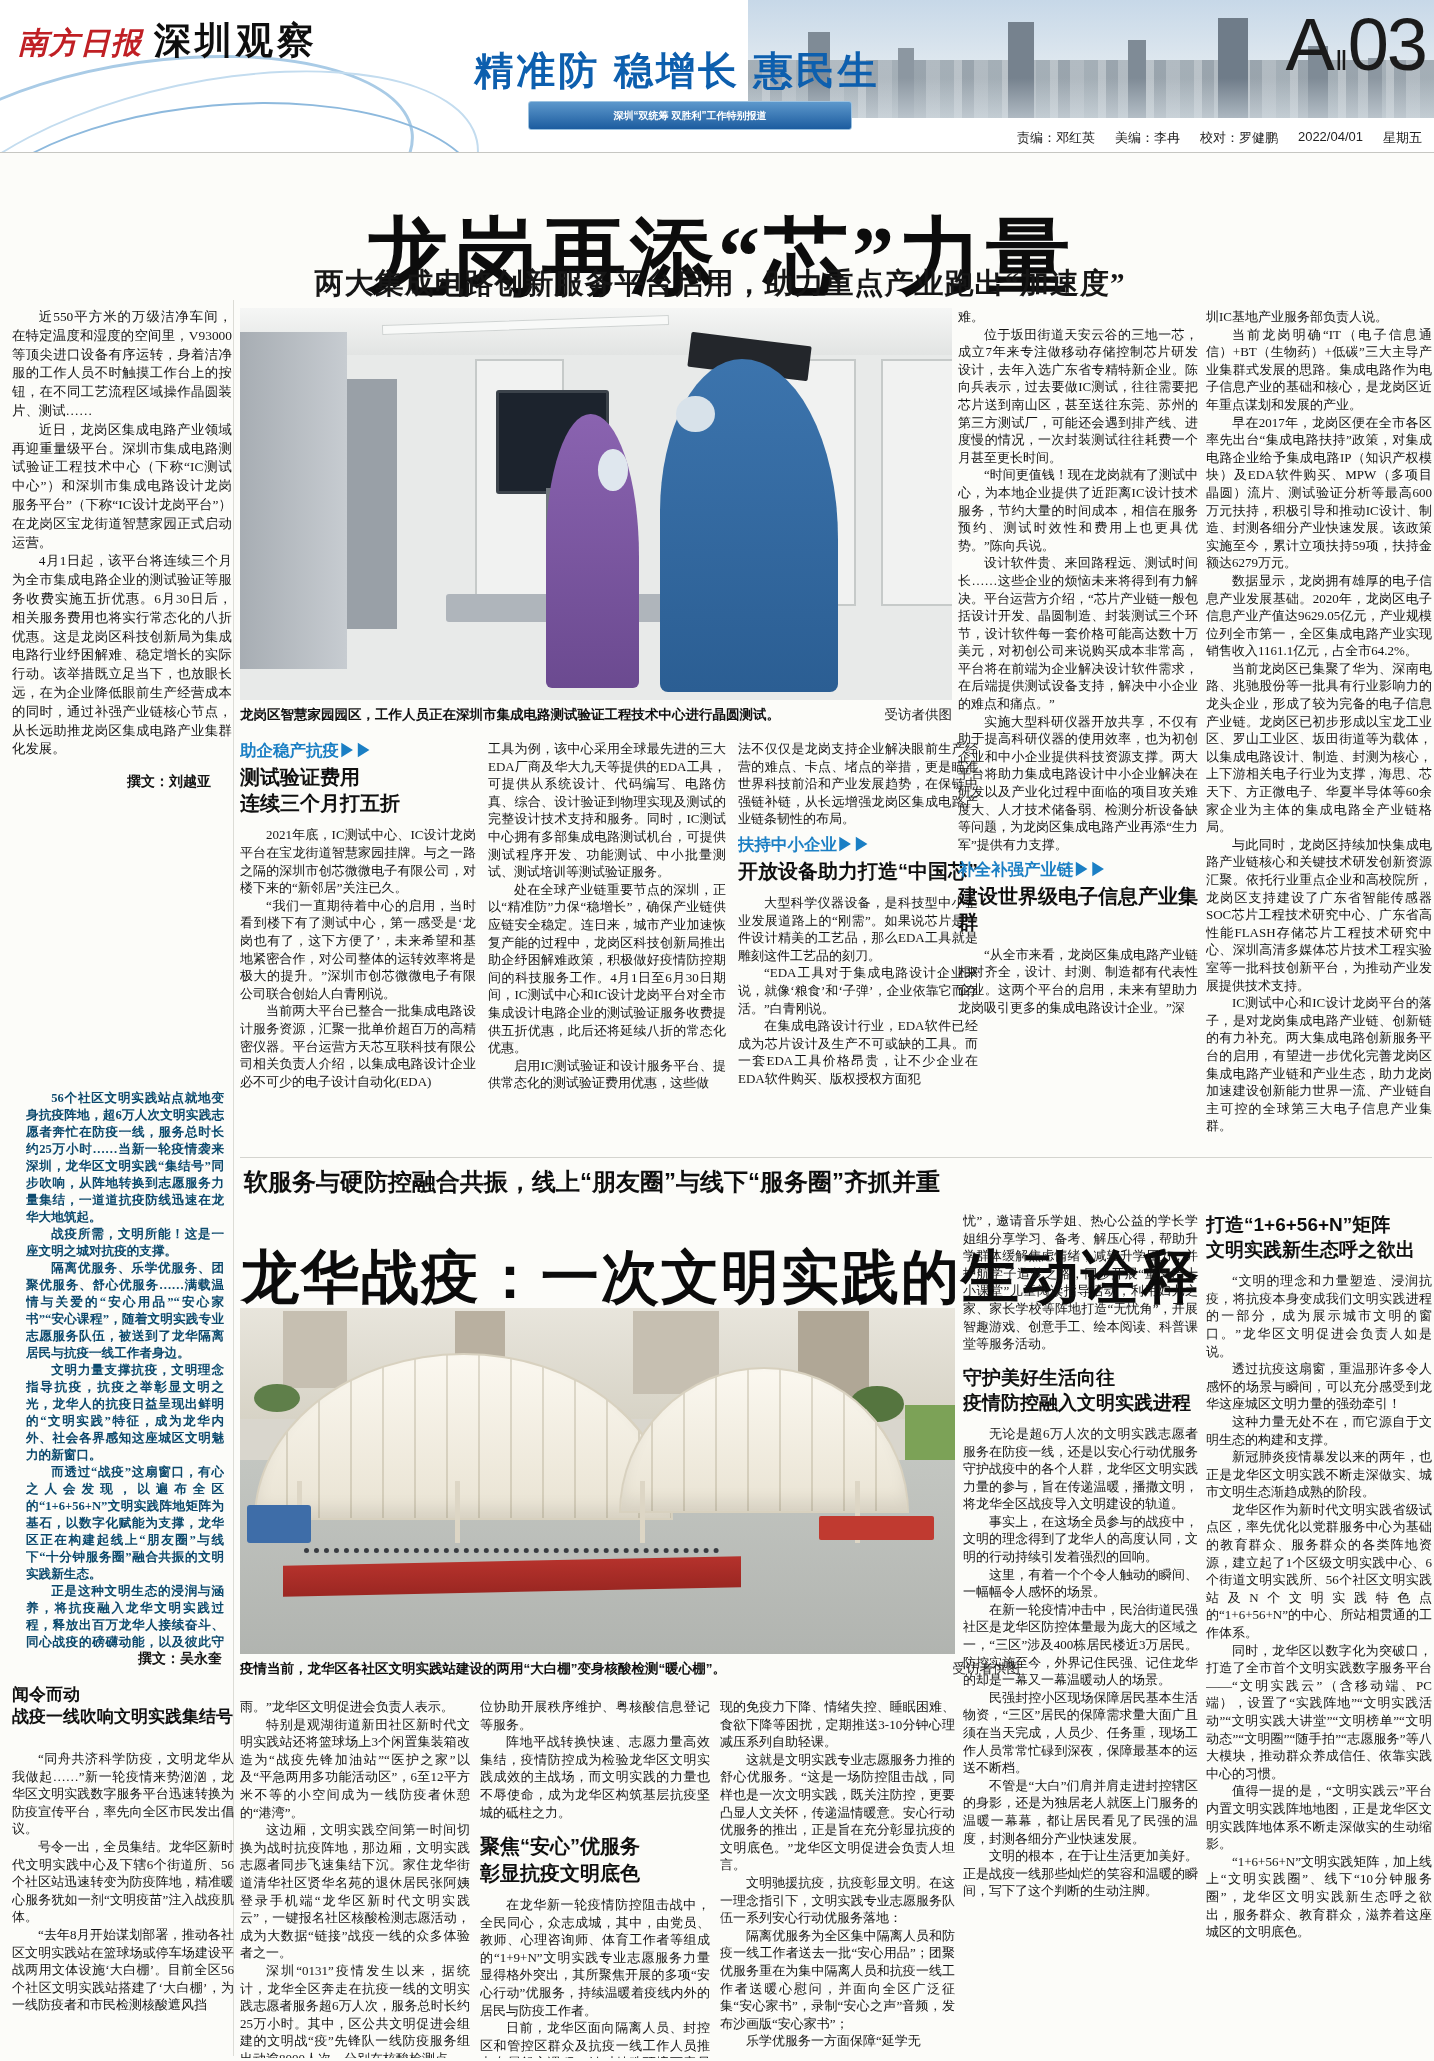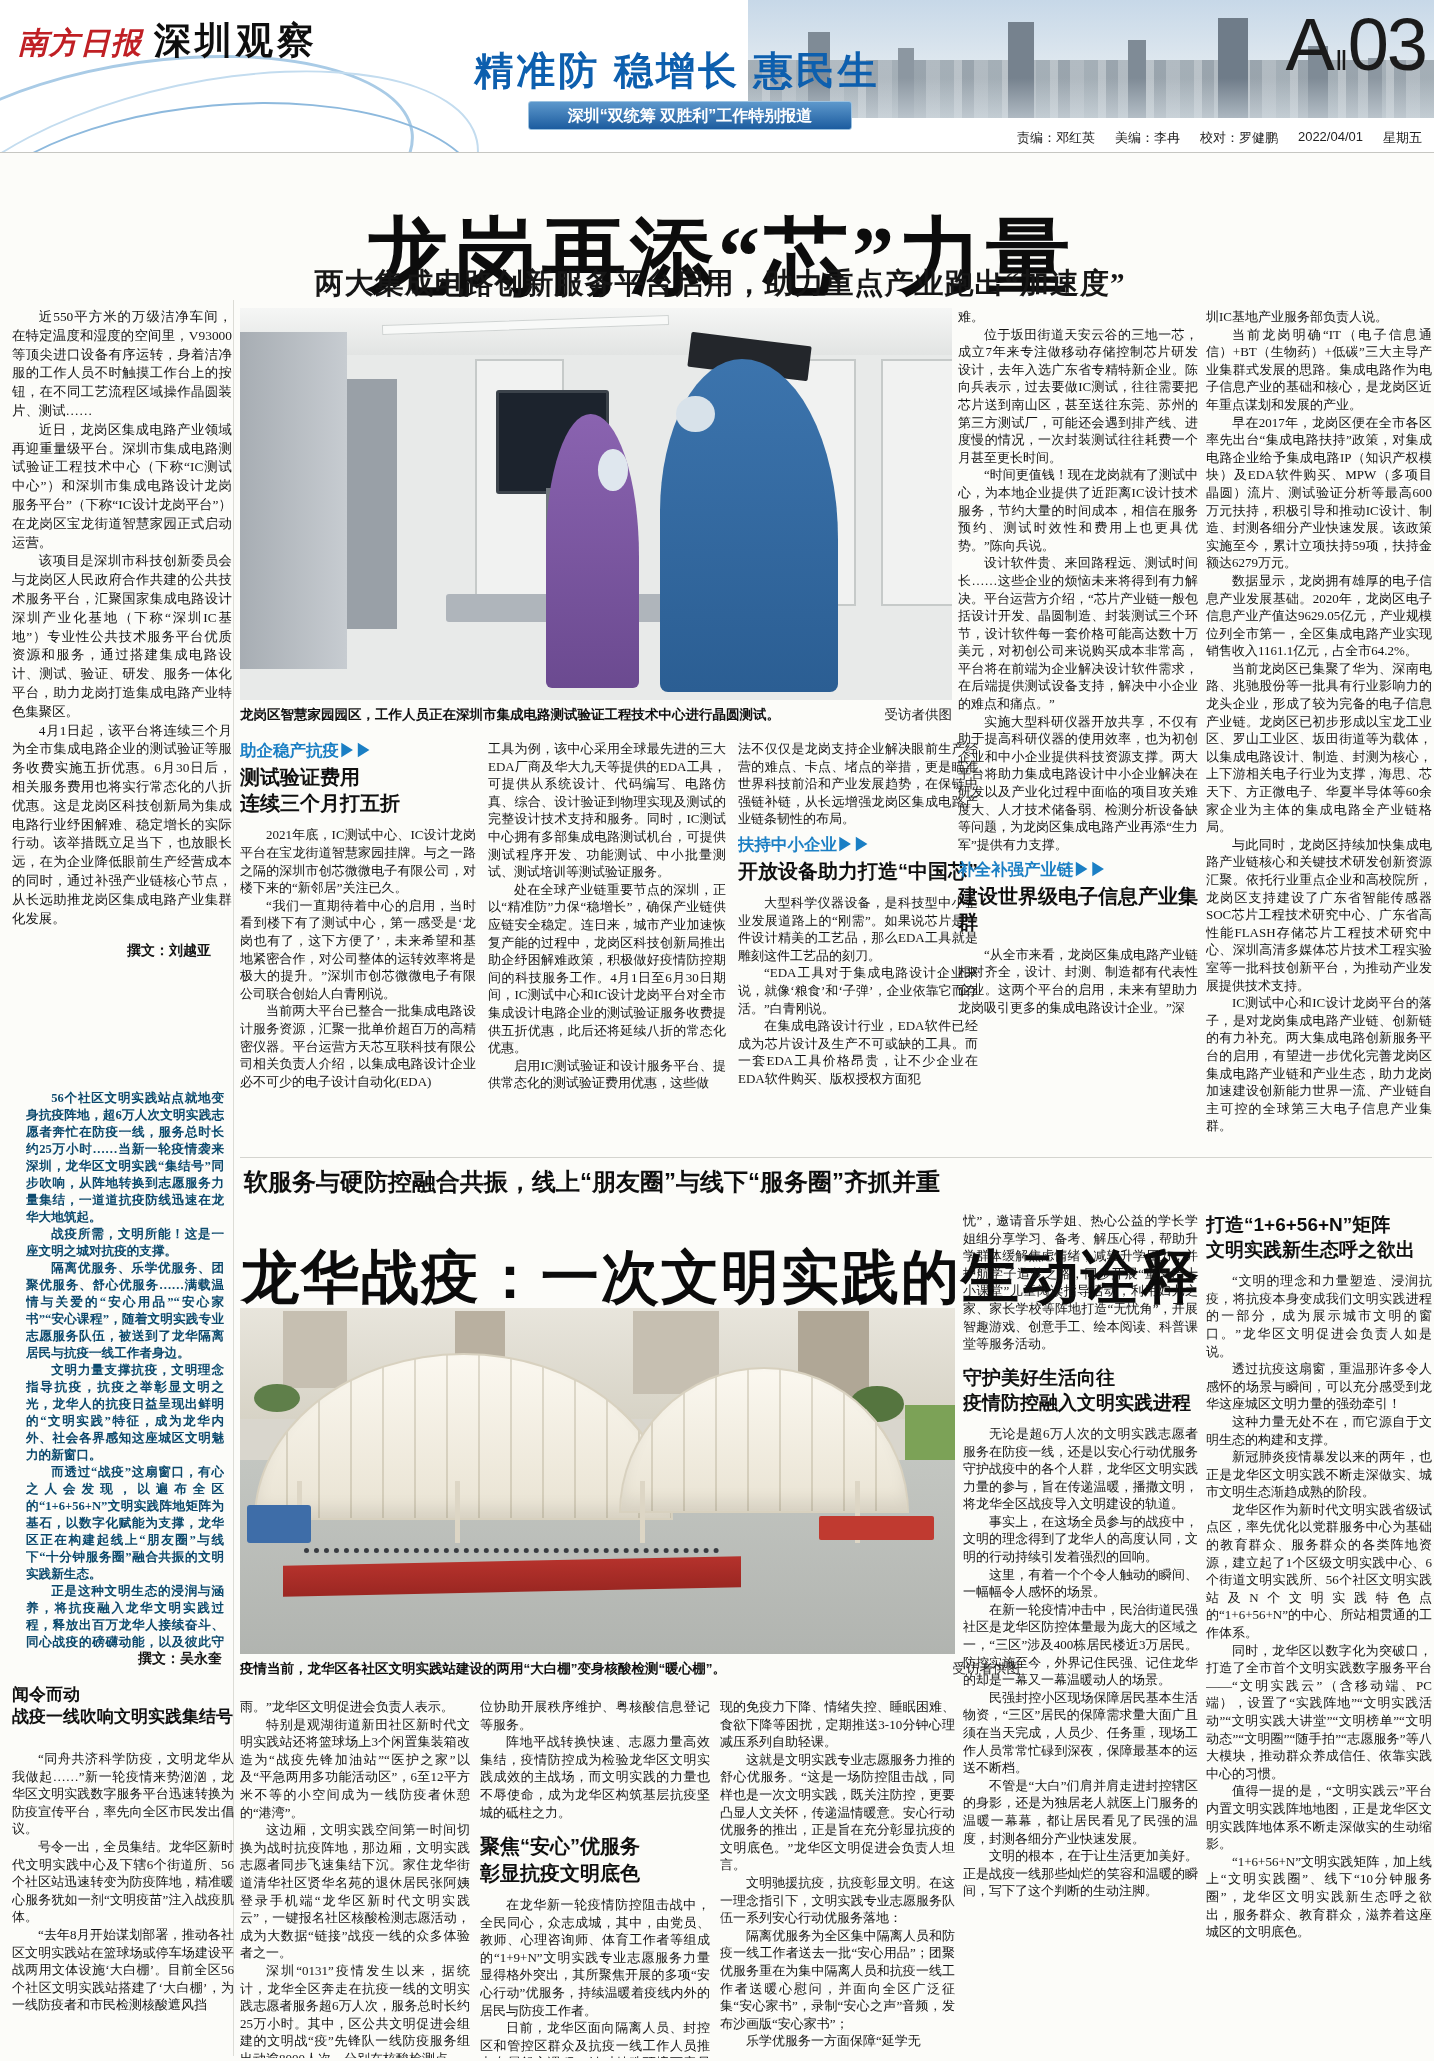--- a/index.html
+++ b/index.html
@@ -18,21 +18,21 @@
   .wave i.w1{left:-40px;top:18px;width:520px;height:210px;transform:rotate(-8deg);border-width:3px;}
   .wave i.w2{left:-10px;top:40px;width:560px;height:230px;transform:rotate(-12deg);border-color:#c3dcef;}
   .wave i.w3{left:30px;top:62px;width:520px;height:220px;transform:rotate(-5deg);border-color:#8db9dd;}
   .masthead{position:absolute;left:18px;top:16px;display:flex;align-items:baseline;gap:12px;}
   .logo-script{color:#c01f24;font-size:30px;font-weight:bold;font-style:italic;letter-spacing:1px;}
   .logo-title{font-family:"Liberation Sans","DejaVu Sans",sans-serif;font-weight:900;font-size:37px;letter-spacing:4px;color:#0e0e0e;}
   .slogan{position:absolute;left:462px;top:44px;width:430px;text-align:center;
         font-family:"Liberation Sans","DejaVu Sans",sans-serif;font-weight:900;font-size:39px;color:#0d5fae;letter-spacing:3px;}
   .banner{position:absolute;left:528px;top:101px;width:322px;height:27px;line-height:27px;text-align:center;
         background:linear-gradient(#5d98cc,#1c5c9f);color:#fff;font-family:"Liberation Sans",sans-serif;
-        font-size:16px;font-weight:700;border-radius:3px;border:1px solid #9cc2e0;}
+        font-size:10px;font-weight:700;border-radius:3px;border:1px solid #9cc2e0;}
   .pageno{position:absolute;right:8px;top:2px;color:#1b1b1b;font-family:"Liberation Sans","DejaVu Sans",sans-serif;white-space:nowrap;}
   .pn-a{font-size:74px;font-weight:400;}
   .pn-sub{font-size:26px;}
   .pn-num{font-size:74px;font-weight:300;letter-spacing:-2px;}
   .credits{position:absolute;right:12px;top:129px;display:flex;gap:20px;
         font-family:"Liberation Sans",sans-serif;font-size:13px;color:#222;}
   
   .vline{position:absolute;left:233px;top:300px;width:1px;height:1756px;background:#dcdcd6;}
   .h1{position:absolute;left:240px;top:156px;width:960px;text-align:center;
       font-size:84px;font-weight:900;letter-spacing:4px;line-height:1.08;color:#0c0c0c;}
@@ -133,21 +133,20 @@
 
   <div class="vline"></div>
 
   <h1 class="h1">龙岗再添“芯”力量</h1>
   <div class="h1sub">两大集成电路创新服务平台启用，助力重点产业跑出“加速度”</div>
 
   <div class="col" style="left:12px;top:308px;width:220px;height:752px;font-size:13.4px;line-height:18.8px;">
     <div class="paras">
         <p>近550平方米的万级洁净车间，在特定温度和湿度的空间里，V93000等顶尖进口设备有序运转，身着洁净服的工作人员不时触摸工作台上的按钮，在不同工艺流程区域操作晶圆装片、测试……</p>
         <p>近日，龙岗区集成电路产业领域再迎重量级平台。深圳市集成电路测试验证工程技术中心（下称“IC测试中心”）和深圳市集成电路设计龙岗服务平台”（下称“IC设计龙岗平台”）在龙岗区宝龙街道智慧家园正式启动运营。</p>
-        <p>该项目是深圳市科技创新委员会与龙岗区人民政府合作共建的公共技术服务平台，汇聚国家集成电路设计深圳产业化基地（下称“深圳IC基地”）专业性公共技术服务平台优质资源和服务，通过搭建集成电路设计、测试、验证、研发、服务一体化平台，助力龙岗打造集成电路产业特色集聚区。</p>
         <p>4月1日起，该平台将连续三个月为全市集成电路企业的测试验证等服务收费实施五折优惠。6月30日后，相关服务费用也将实行常态化的八折优惠。这是龙岗区科技创新局为集成电路行业纾困解难、稳定增长的实际行动。该举措既立足当下，也放眼长远，在为企业降低眼前生产经营成本的同时，通过补强产业链核心节点，从长远助推龙岗区集成电路产业集群化发展。</p>
       </div>
     <div class="byline">撰文：刘越亚</div>
   </div>
 
   <div class="photo" style="left:240px;top:308px;width:712px;height:392px;">
     <div class="p1-ceil"></div>
     <div class="p1-lamp"></div>
     <div class="p1-door" style="left:33%;"></div>
     <div class="p1-door" style="left:74%;"></div>

